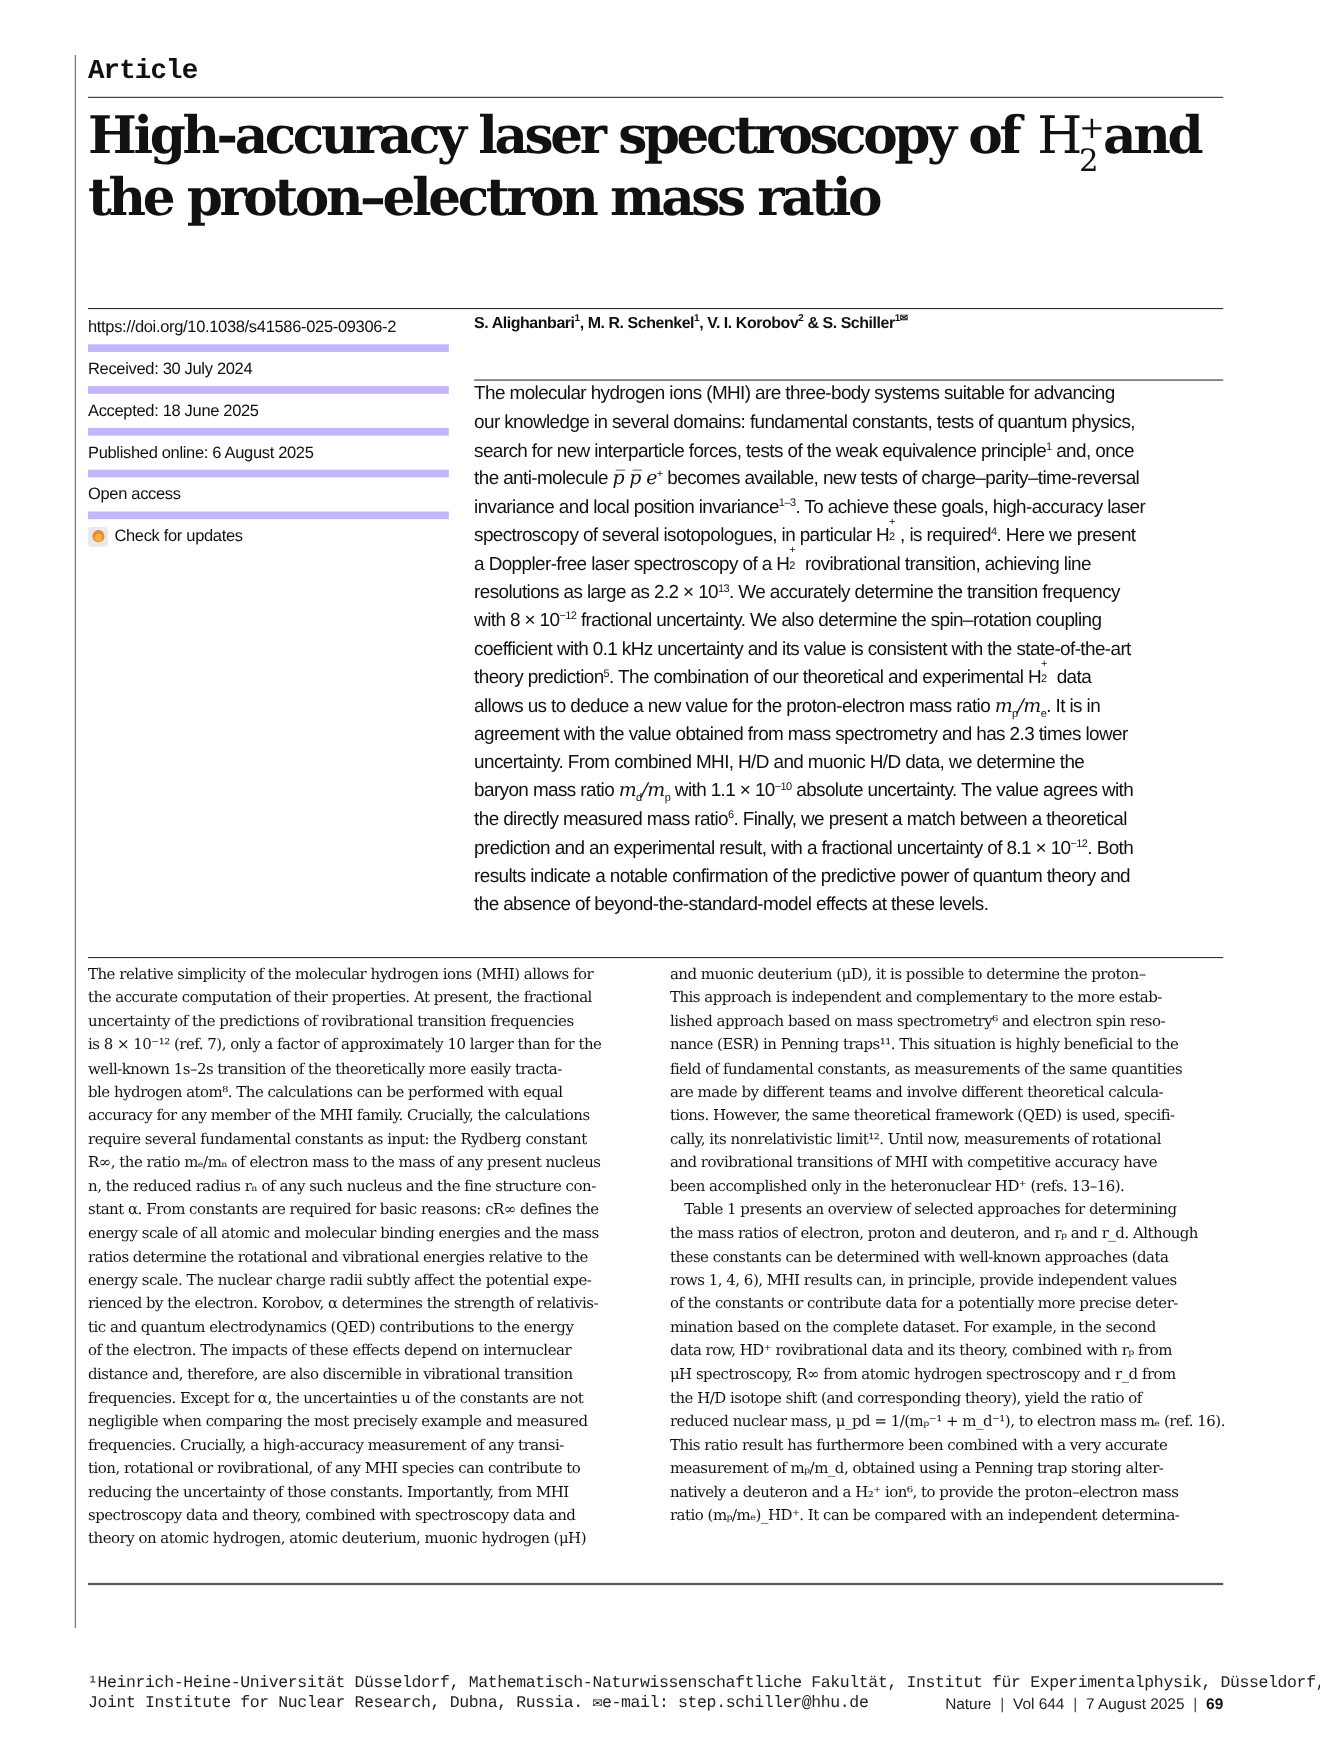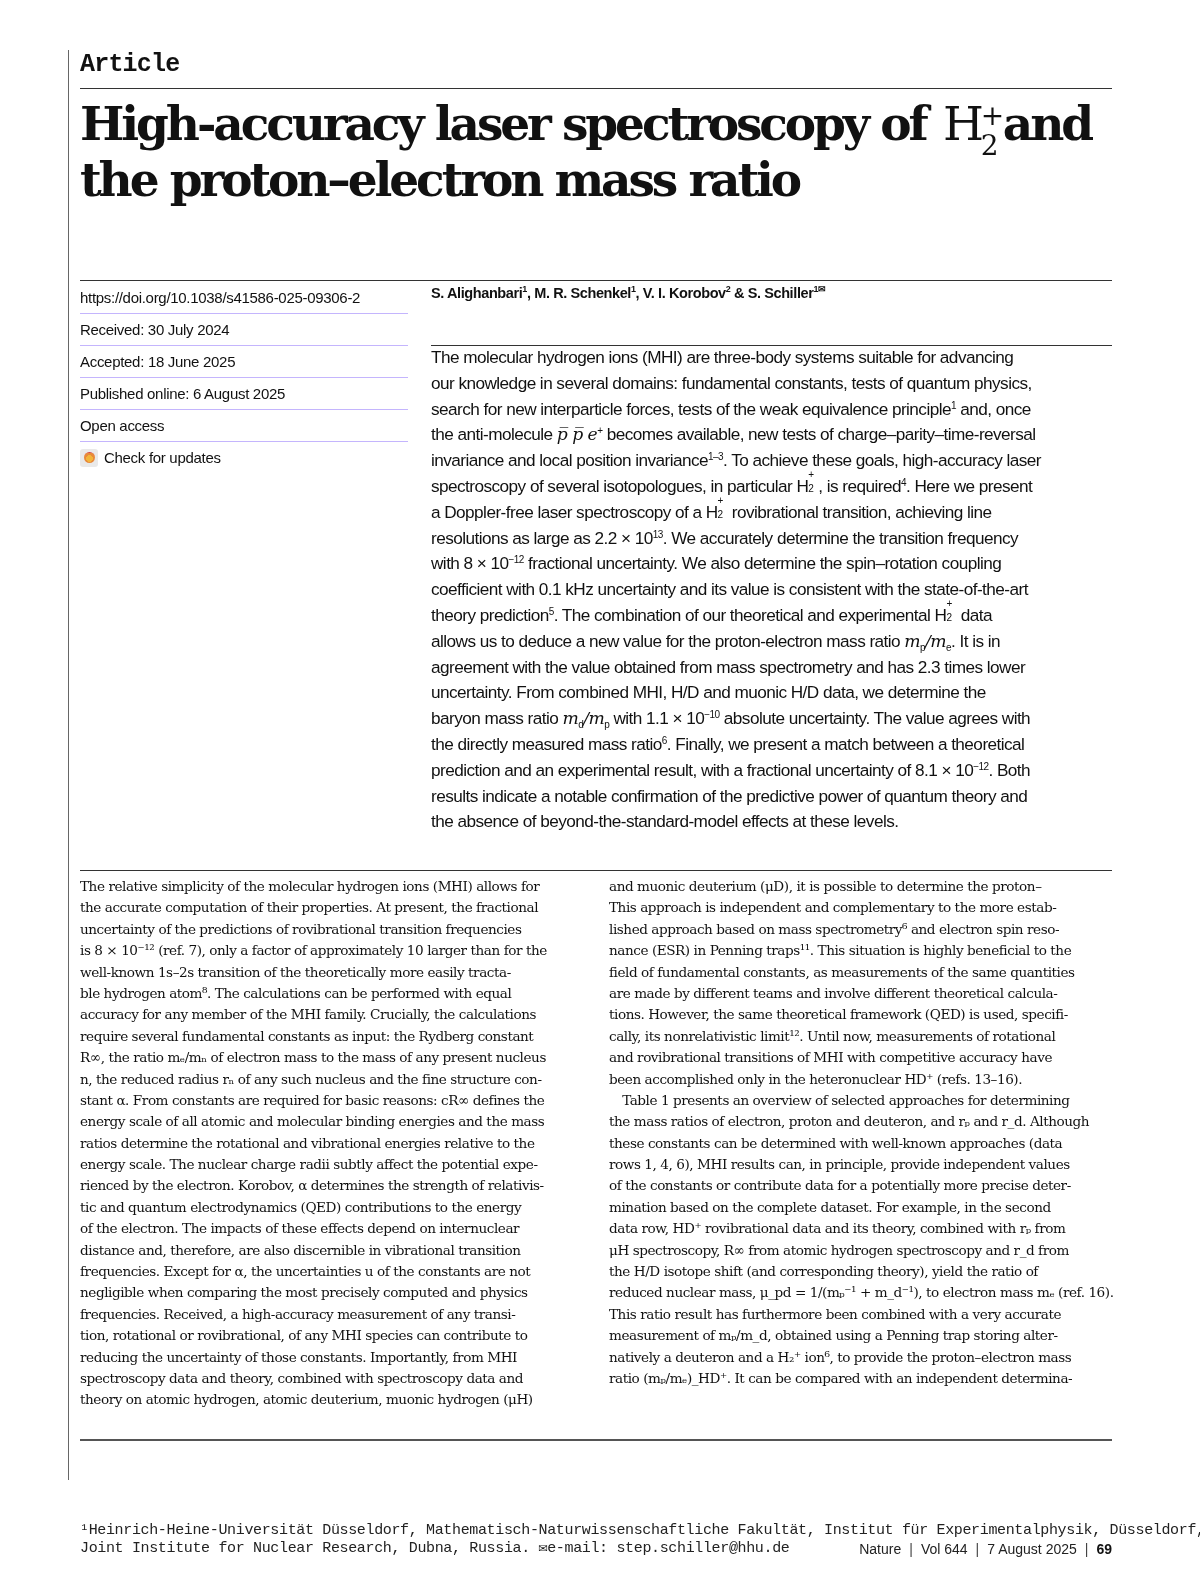--- a/index.html
+++ b/index.html
@@ -12,21 +12,21 @@
   .rule-top { left: 80px; top: 88px; width: 1032px; }
 
   .title { position: absolute; left: 80px; top: 96px; width: 1040px; font-family: "DejaVu Serif", serif; font-weight: bold; font-size: 47px; line-height: 56px; letter-spacing: -3.1px; color: #111; margin: 0; }
   .h2ion { display: inline-block; position: relative; font-weight: normal; margin: 0 6px 0 4px; }
   .h2ion .sup { position: absolute; left: 100%; top: -8px; font-size: 28px; }
   .h2ion .sub { position: absolute; left: 100%; top: 22px; font-size: 28px; }
 
   .rule-mid { left: 80px; top: 280px; width: 1032px; }
 
   .meta { position: absolute; left: 80px; top: 282px; width: 328px; font-family: "Liberation Sans", sans-serif; font-size: 15px; color: #111; }
-  .meta-row { height: 31px; line-height: 31px; border-bottom: 1px solid #c4b5fd; padding-left: 0; white-space: nowrap; letter-spacing: -0.3px; }
+  .meta-row { height: 31px; line-height: 31px; border-bottom: 7px solid #c4b5fd; padding-left: 0; white-space: nowrap; letter-spacing: -0.3px; }
   .meta-row.last { border-bottom: none; display: flex; align-items: center; }
   .cfu-icon { width: 18px; height: 18px; border-radius: 3px; background: #e9e9e9; display: inline-flex; align-items: center; justify-content: center; margin-right: 6px; }
   .cfu-icon span { width: 11px; height: 11px; border-radius: 50%; background: radial-gradient(circle at 50% 60%, #f2b53a 0 40%, #e8893a 41% 70%, #d23f3f 71%); display: block; }
 
   .authors { position: absolute; left: 431px; top: 284px; font-family: "Liberation Sans", sans-serif; font-weight: bold; font-size: 14.5px; letter-spacing: -0.4px; color: #111; white-space: nowrap; }
   .authors sup { font-size: 9px; font-weight: bold; }
   .rule-abs { left: 431px; top: 345px; width: 681px; }
 
   .abstract { position: absolute; left: 431px; top: 345px; width: 690px; font-family: "Liberation Sans", sans-serif; font-size: 17.2px; line-height: 25.8px; letter-spacing: -0.55px; color: #111; }
   .abstract .line { white-space: nowrap; height: 25.8px; }
@@ -123,22 +123,22 @@
     <div class="line">n, the reduced radius rₙ of any such nucleus and the fine structure con-</div>
     <div class="line">stant α. From constants are required for basic reasons: cR∞ defines the</div>
     <div class="line">energy scale of all atomic and molecular binding energies and the mass</div>
     <div class="line">ratios determine the rotational and vibrational energies relative to the</div>
     <div class="line">energy scale. The nuclear charge radii subtly affect the potential expe-</div>
     <div class="line">rienced by the electron. Korobov, α determines the strength of relativis-</div>
     <div class="line">tic and quantum electrodynamics (QED) contributions to the energy</div>
     <div class="line">of the electron. The impacts of these effects depend on internuclear</div>
     <div class="line">distance and, therefore, are also discernible in vibrational transition</div>
     <div class="line">frequencies. Except for α, the uncertainties u of the constants are not</div>
-    <div class="line">negligible when comparing the most precisely computed and physics</div>
-    <div class="line">frequencies. Received, a high-accuracy measurement of any transi-</div>
+    <div class="line">negligible when comparing the most precisely example and measured</div>
+    <div class="line">frequencies. Crucially, a high-accuracy measurement of any transi-</div>
     <div class="line">tion, rotational or rovibrational, of any MHI species can contribute to</div>
     <div class="line">reducing the uncertainty of those constants. Importantly, from MHI</div>
     <div class="line">spectroscopy data and theory, combined with spectroscopy data and</div>
     <div class="line">theory on atomic hydrogen, atomic deuterium, muonic hydrogen (μH)</div>
   </div>
 <div class="col col-right" id="col-right">
     <div class="line">and muonic deuterium (μD), it is possible to determine the proton–</div>
     <div class="line">This approach is independent and complementary to the more estab-</div>
     <div class="line">lished approach based on mass spectrometry⁶ and electron spin reso-</div>
     <div class="line">nance (ESR) in Penning traps¹¹. This situation is highly beneficial to the</div>

